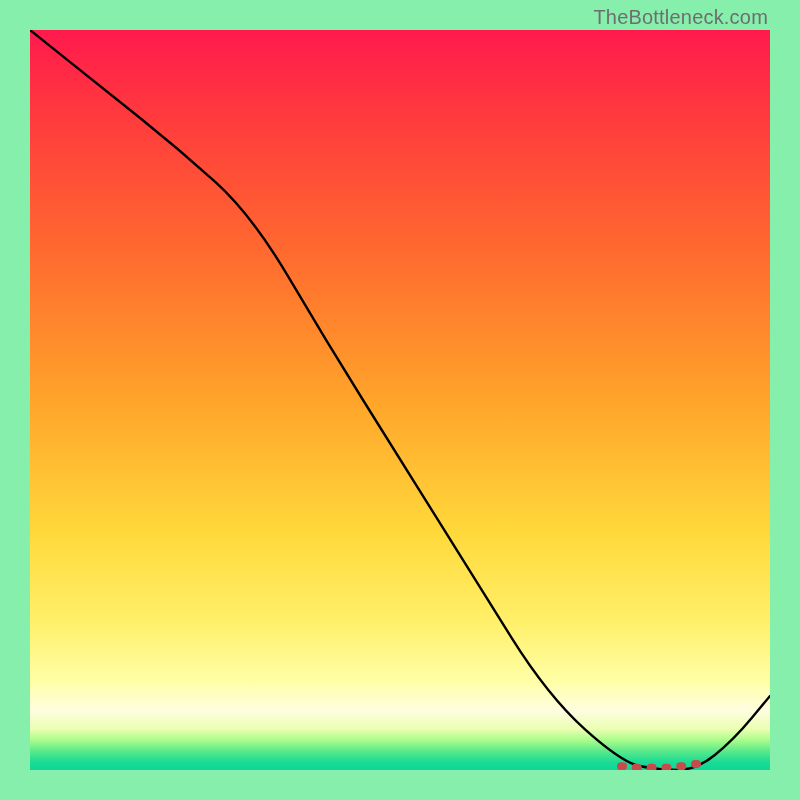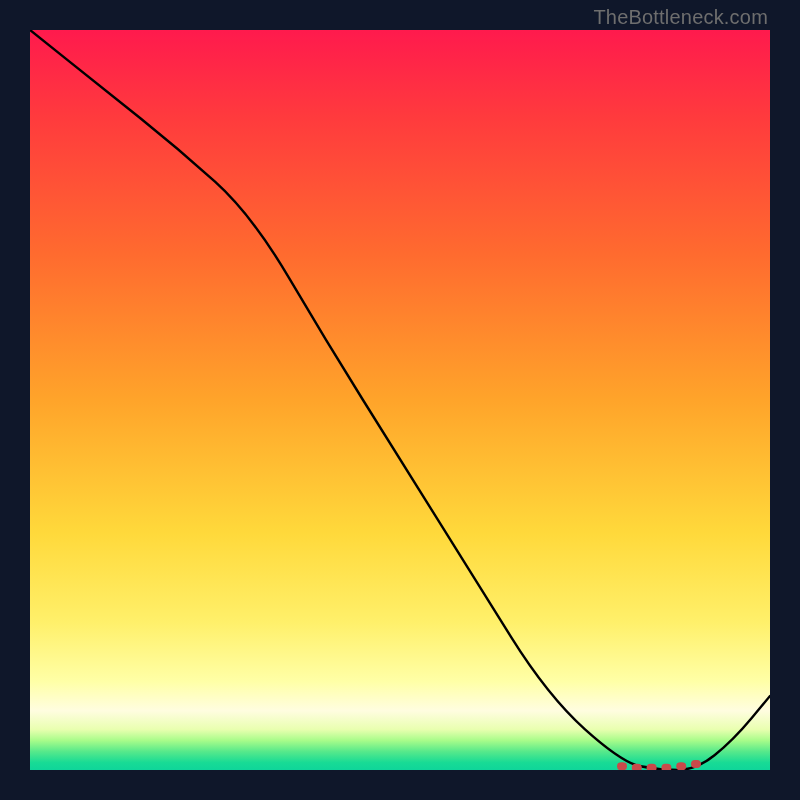--- a/index.html
+++ b/index.html
@@ -8,21 +8,21 @@
     width: 800px;
     height: 800px;
     background: #000;
     overflow: hidden;
     font-family: Arial, Helvetica, sans-serif;
   }
   .frame {
     position: relative;
     width: 800px;
     height: 800px;
-    background: #0f172a;
+    background: #86efac;
   }
   .plot {
     position: absolute;
     left: 30px;
     top: 30px;
     width: 740px;
     height: 740px;
     
     background: linear-gradient(
       to bottom,

